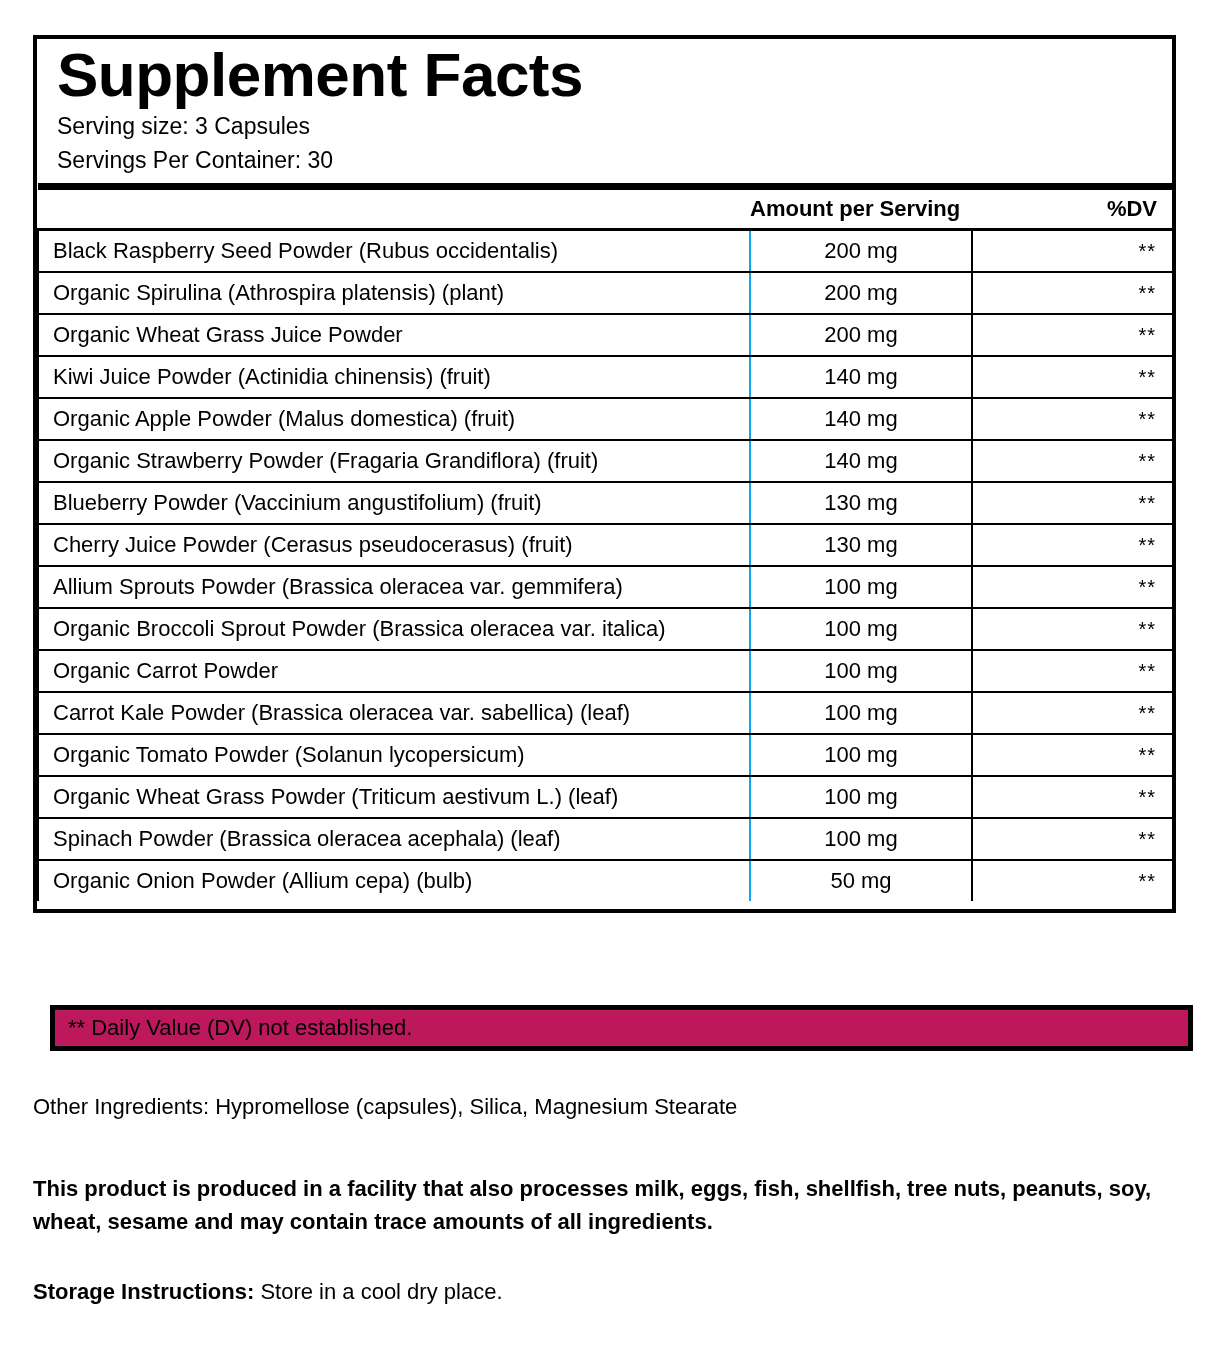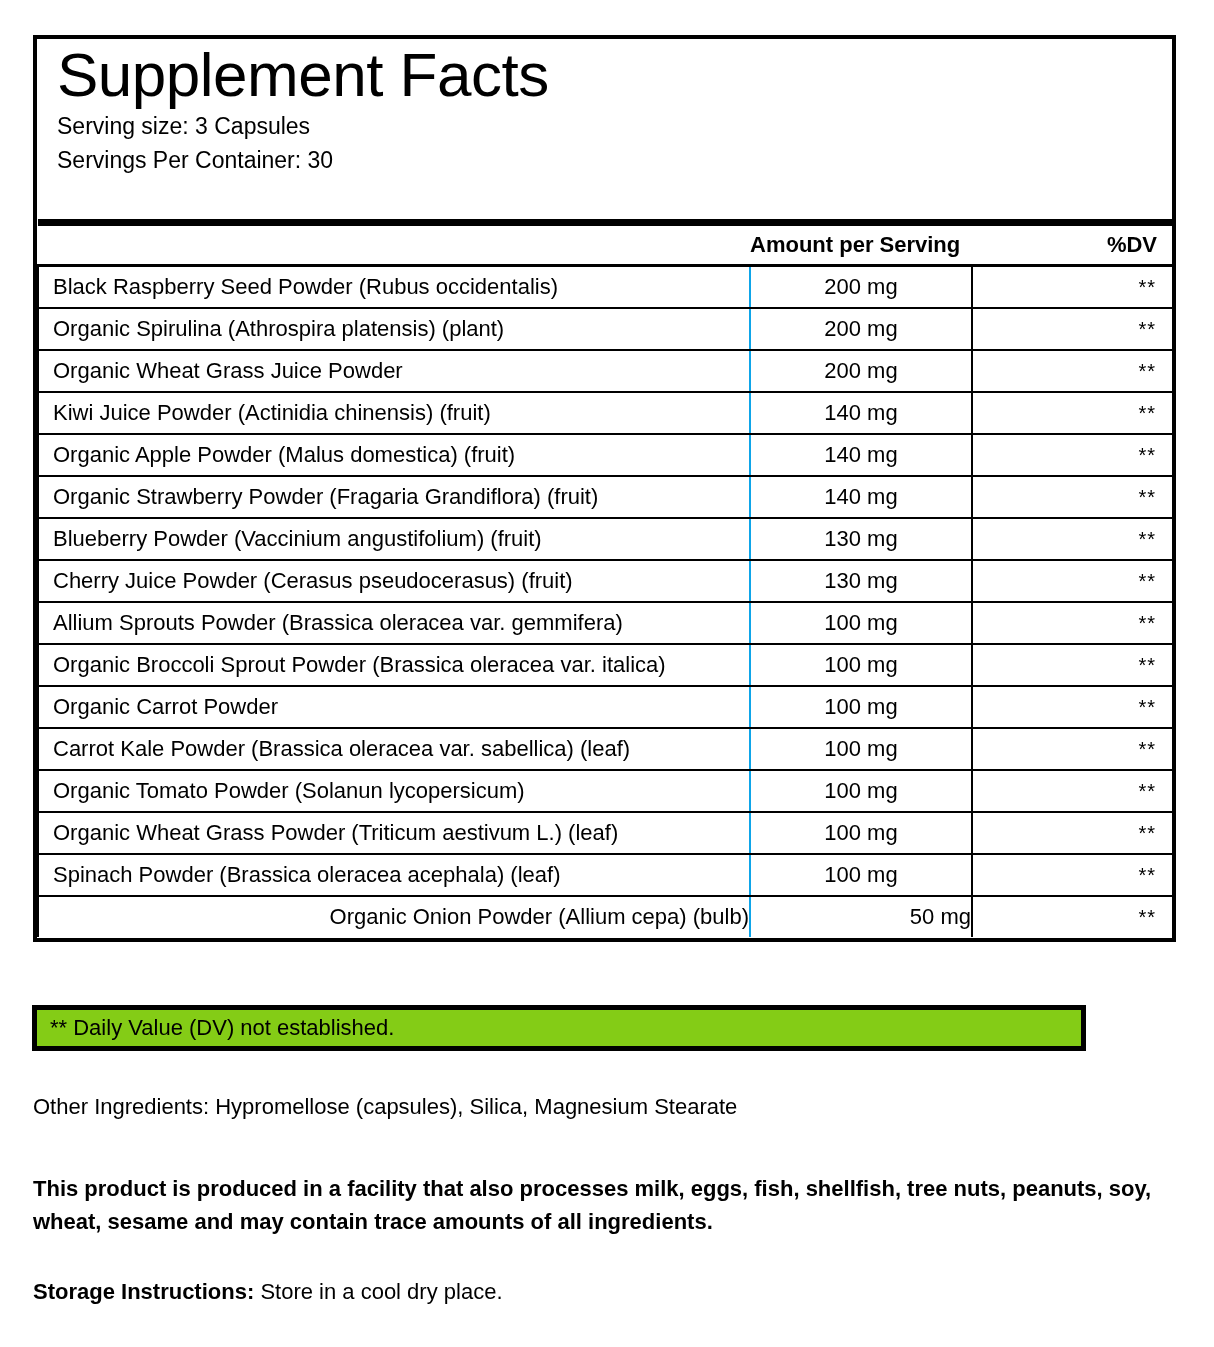--- a/index.html
+++ b/index.html
@@ -33,21 +33,21 @@
     border: 4px solid #000;
     background: #fff;
   }
 
   .panel-head {
     padding: 4px 0 6px 20px;
   }
 
   .title {
     font-size: 62px;
-    font-weight: normal;
+    font-weight: bold;
     line-height: 1.02;
     letter-spacing: -0.5px;
     margin: 0 13px 4px 0;
     white-space: nowrap;
   }
 
   .serving-line {
     font-size: 23px;
     line-height: 1.45;
     white-space: nowrap;
@@ -90,21 +90,20 @@
   }
 
   .ing-row td {
     height: 40px;
     border-bottom: 2px solid #000;
     font-size: 22px;
     line-height: 40px;
   }
   .ing-row:last-child td {
     border-bottom: 0;
-    text-align: right;
   }
 
   .ing-row .c-ingredient {
     padding-left: 14px;
     border-left: 2px solid #000;
     border-right: 2px solid #0ea5e9;
     white-space: nowrap;
     overflow: hidden;
   }
   .ing-row .c-amount {
@@ -119,33 +118,32 @@
   }
   .ing-row .c-dv .dv-mark {
     display: inline-block;
     font-size: 20px;
     line-height: 26px;
     letter-spacing: 1px;
   }
 
   
   .table-wrap {
-    padding: 0 0 1px 0;
-    margin-top: 36px;
+    padding: 0 0 8px 0;
   }
 
   
   .footnote-box {
     position: absolute;
-    left: 32px;
+    left: 50px;
     top: 1005px;
-    width: 1054px;
+    width: 1143px;
     box-sizing: border-box;
     border: 5px solid #000;
-    background: #84cc16;
+    background: #be185d;
     height: 46px;
   }
   .footnote-text {
     font-size: 22px;
     line-height: 36px;
     padding-left: 13px;
     white-space: nowrap;
   }
 
   

